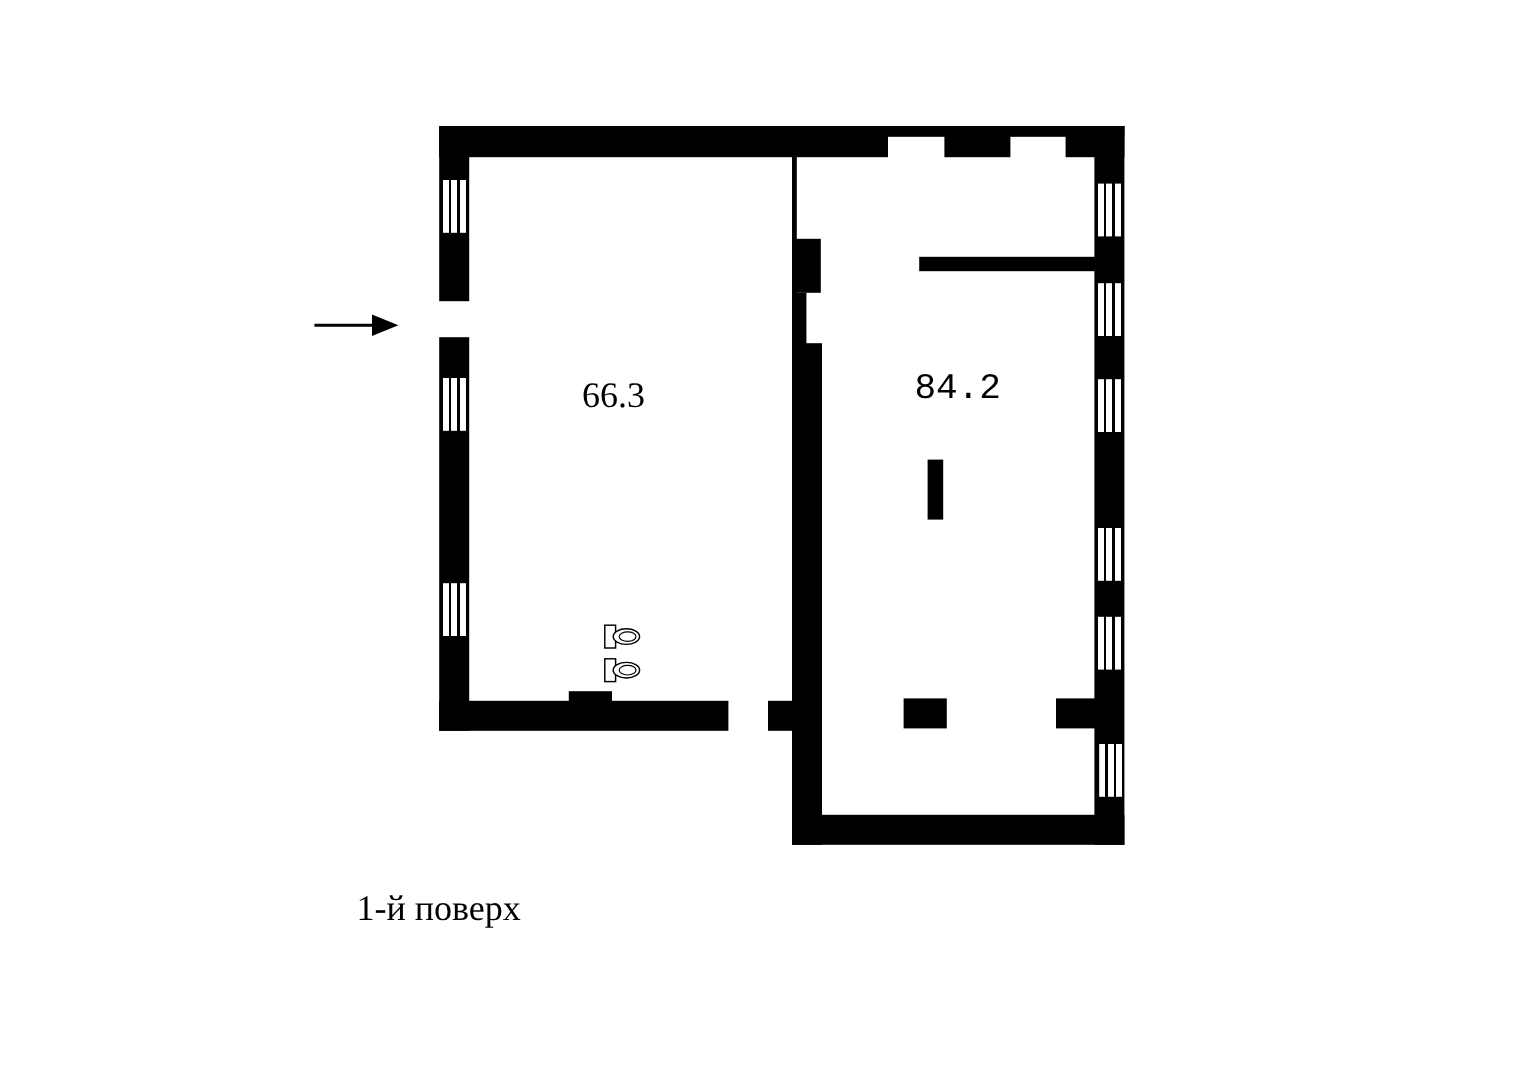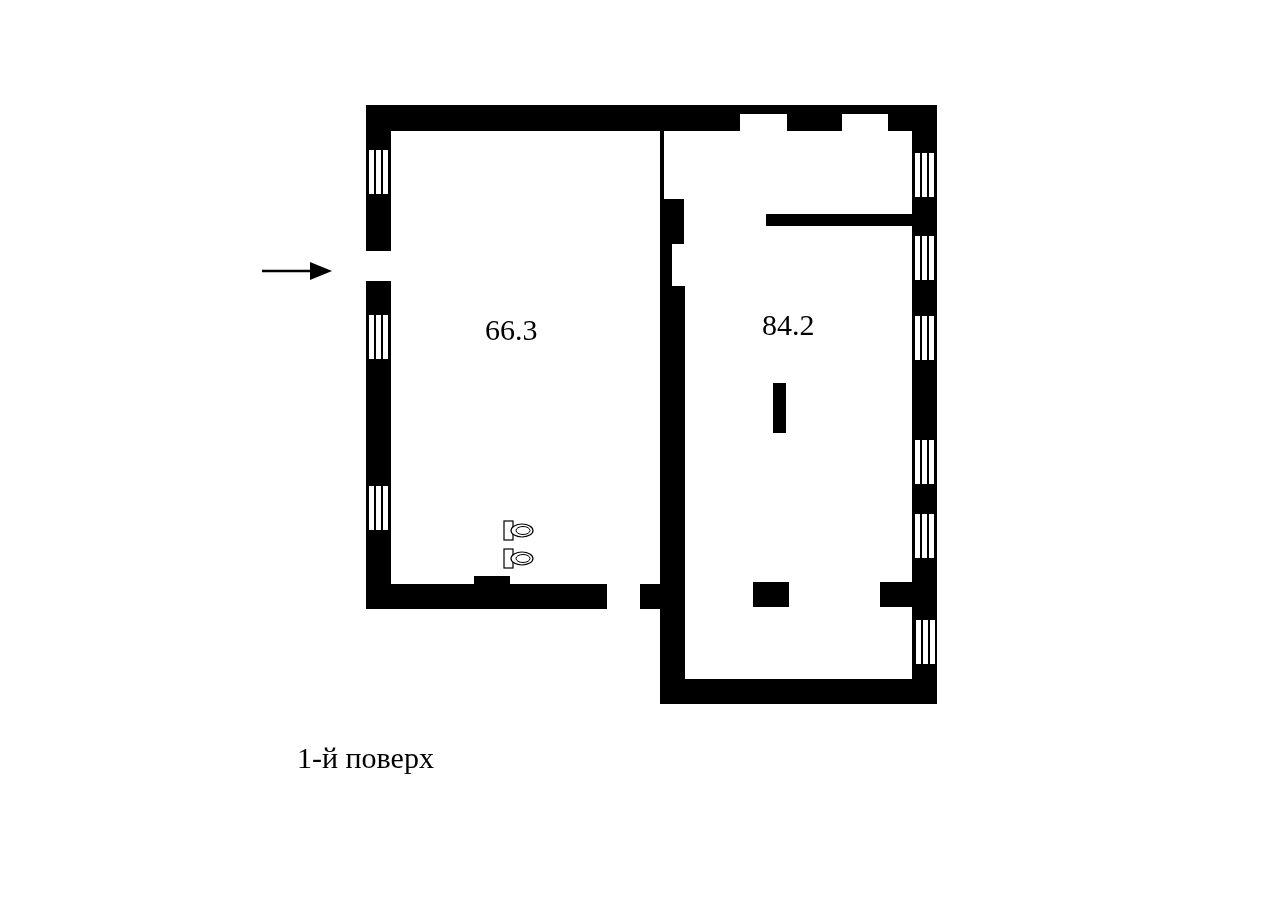--- a/index.html
+++ b/index.html
@@ -49,21 +49,21 @@
 
   <div class="wall" style="left:660px;top:679px;width:277px;height:25px;"></div>
 
   <div class="wall" style="left:766px;top:214px;width:148px;height:12px;"></div>
 
   <div class="wall" style="left:773px;top:383px;width:13px;height:50px;"></div>
   <div class="wall" style="left:753px;top:582px;width:36px;height:25px;"></div>
   <div class="wall" style="left:880px;top:582px;width:34px;height:25px;"></div>
 
   <div class="label area" style="left:485px;top:313px;">66.3</div>
-  <div class="label area" style="left:762px;top:308px;">84.2</div>
+  <div class="label area" style="left:762px;top:308px;font-family:Liberation Mono, monospace;">84.2</div>
   <div class="label floor" style="left:297px;top:705px;">1-й поверх</div>
 
   <svg style="left:262px;top:260px;" width="72" height="22" viewBox="0 0 72 22">
     <line x1="0" y1="11" x2="52" y2="11" stroke="#000" stroke-width="2.5"></line>
     <polygon points="48,2 70,11 48,20" fill="#000"></polygon>
   </svg>
 
   <svg style="left:503px;top:520px;" width="32" height="22" viewBox="0 0 32 22">
     <rect x="1" y="1" width="9" height="19" fill="#fff" stroke="#000" stroke-width="1.2"></rect>
     <ellipse cx="19" cy="10.5" rx="11" ry="6.5" fill="#fff" stroke="#000" stroke-width="1.2"></ellipse>

